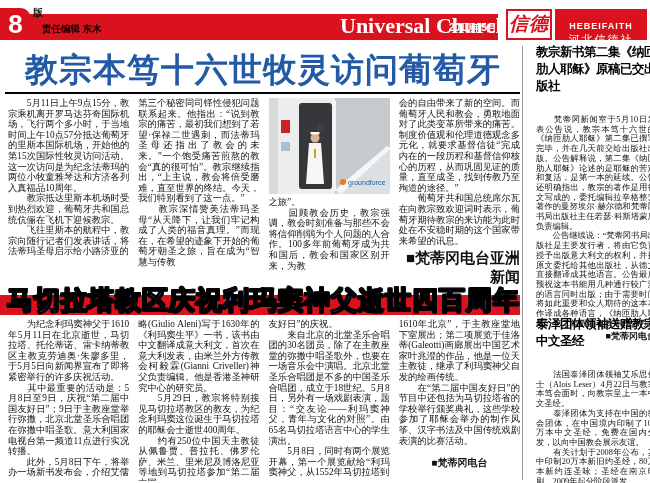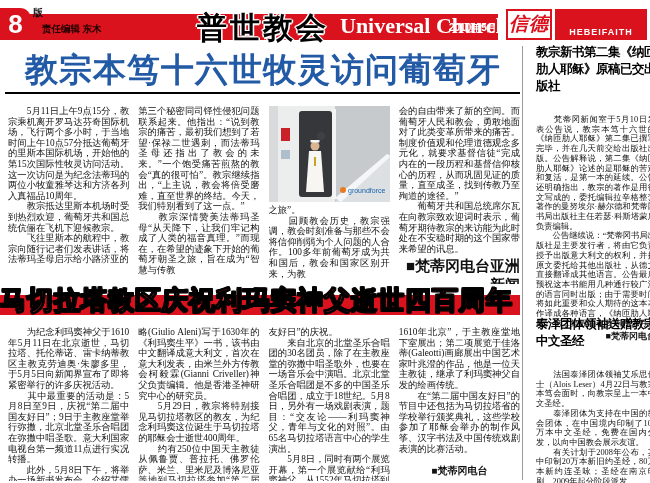--- a/index.html
+++ b/index.html
@@ -17,48 +17,48 @@
            letter-spacing:3px;font-family:"Liberation Sans",sans-serif;
            text-shadow:-1.5px 0 #fff,1.5px 0 #fff,0 -1.5px #fff,0 1.5px #fff,-1px -1px #fff,1px 1px #fff;}
   .mast-en{position:absolute;left:340px;top:13px;font-size:22px;font-weight:bold;color:#fff;
            font-family:"Liberation Serif",serif;}
   .mast-date{position:absolute;left:449px;top:21px;width:48px;font-size:10px;font-weight:bold;color:#fff;
              font-family:"Liberation Sans",sans-serif;white-space:nowrap;}
   .logo-xinde{position:absolute;left:506px;top:9px;width:46px;height:31px;background:#fff;
               border:2px solid #d9121d;box-sizing:border-box;color:#d9121d;text-align:center;
               font:bold italic 19px/26px "Liberation Serif",serif;letter-spacing:1px;}
   .logo-hb{position:absolute;left:555px;top:9px;width:92px;height:31px;background:#d9121d;color:#fff;
-           text-align:center;box-sizing:border-box;padding-top:18px;}
+           text-align:center;box-sizing:border-box;padding-top:12px;}
   .logo-hb .en{font:bold 9px/11px "Liberation Sans",sans-serif;letter-spacing:1px;}
   .logo-hb .cn{font-size:11px;line-height:14px;letter-spacing:2px;}
 
   
   .headline-main{position:absolute;left:6px;top:48px;width:514px;text-align:center;
                  font-size:33px;font-weight:bold;color:#235aa6;letter-spacing:1px;
                  font-family:"Liberation Sans",sans-serif;white-space:nowrap;}
   .rule{position:absolute;left:5px;top:92px;width:515px;height:2px;background:#000;}
 
   
   .cols-top{position:absolute;left:8px;top:98px;width:512px;height:186px;display:flex;gap:9px;}
   .cols-bottom{position:absolute;left:8px;top:319px;width:512px;height:162px;display:flex;gap:9px;justify-content:flex-end;}
-  .col{flex:1;overflow:hidden;min-width:0;margin-top:8px;}
+  .col{flex:1;overflow:hidden;min-width:0;}
   .coltext{font-size:9.3px;line-height:10.6px;text-align:justify;white-space:pre-wrap;color:#111;}
   .credit{font-weight:bold;text-align:right;font-size:15px;margin-top:3px;
           font-family:"Liberation Sans",sans-serif;}
   .credit-center{font-weight:bold;text-align:center;font-size:10px;margin-top:10px;
                  font-family:"Liberation Sans",sans-serif;}
 
   
   .photo{width:100%;height:96px;margin-bottom:3px;}
 
   
   .banner{position:absolute;left:0;top:283px;width:520px;height:33px;}
   .banner-band{position:absolute;left:0;bottom:1px;width:100%;height:20px;background:#d9121d;}
-  .banner-text{position:absolute;left:0;top:0;width:100%;text-align:left;font-size:26px;
-               font-weight:bold;color:#ef4444;font-family:"Liberation Sans",sans-serif;letter-spacing:1px;
+  .banner-text{position:absolute;left:0;top:0;width:100%;text-align:right;font-size:26px;
+               font-weight:bold;color:#8b5cf6;font-family:"Liberation Sans",sans-serif;letter-spacing:1px;
                -webkit-text-stroke:1px #000;
                text-shadow:-1px -1px 0 #000,1px -1px 0 #000,-1px 1px 0 #000,1px 1px 0 #000,
                            -1px 0 0 #000,1px 0 0 #000,0 -1px 0 #000,0 1px 0 #000;
                white-space:nowrap;}
 
   
   .vsep{position:absolute;left:522px;top:46px;width:1px;height:434px;background:#9a9a9a;}
   .sidebar{position:absolute;left:536px;top:44px;width:120px;height:438px;}
   .sb-art1{position:absolute;left:0;top:0;width:120px;}
   .sb-art2{position:absolute;left:0;top:272px;width:120px;}
@@ -75,21 +75,20 @@
 <body>
 
 <div class="page">
 
   <div class="hdr-band"></div>
   <div class="edition">
     <span class="ed-num">8</span>
   </div>
   <span class="ed-ban">版</span>
   <span class="ed-editor">责任编辑  东木</span>
-  <span class="mast-cn">普世教会</span>
   <span class="mast-en">Universal Church</span>
   <span class="mast-date">2010年5月20日</span>
   <div class="logo-xinde">信德</div>
   <div class="logo-hb">
     <div class="en">HEBEIFAITH</div>
     <div class="cn">河北信德社</div>
   </div>
 
   <div class="headline-main">教宗本笃十六世牧灵访问葡萄牙</div>
   <div class="rule"></div>

